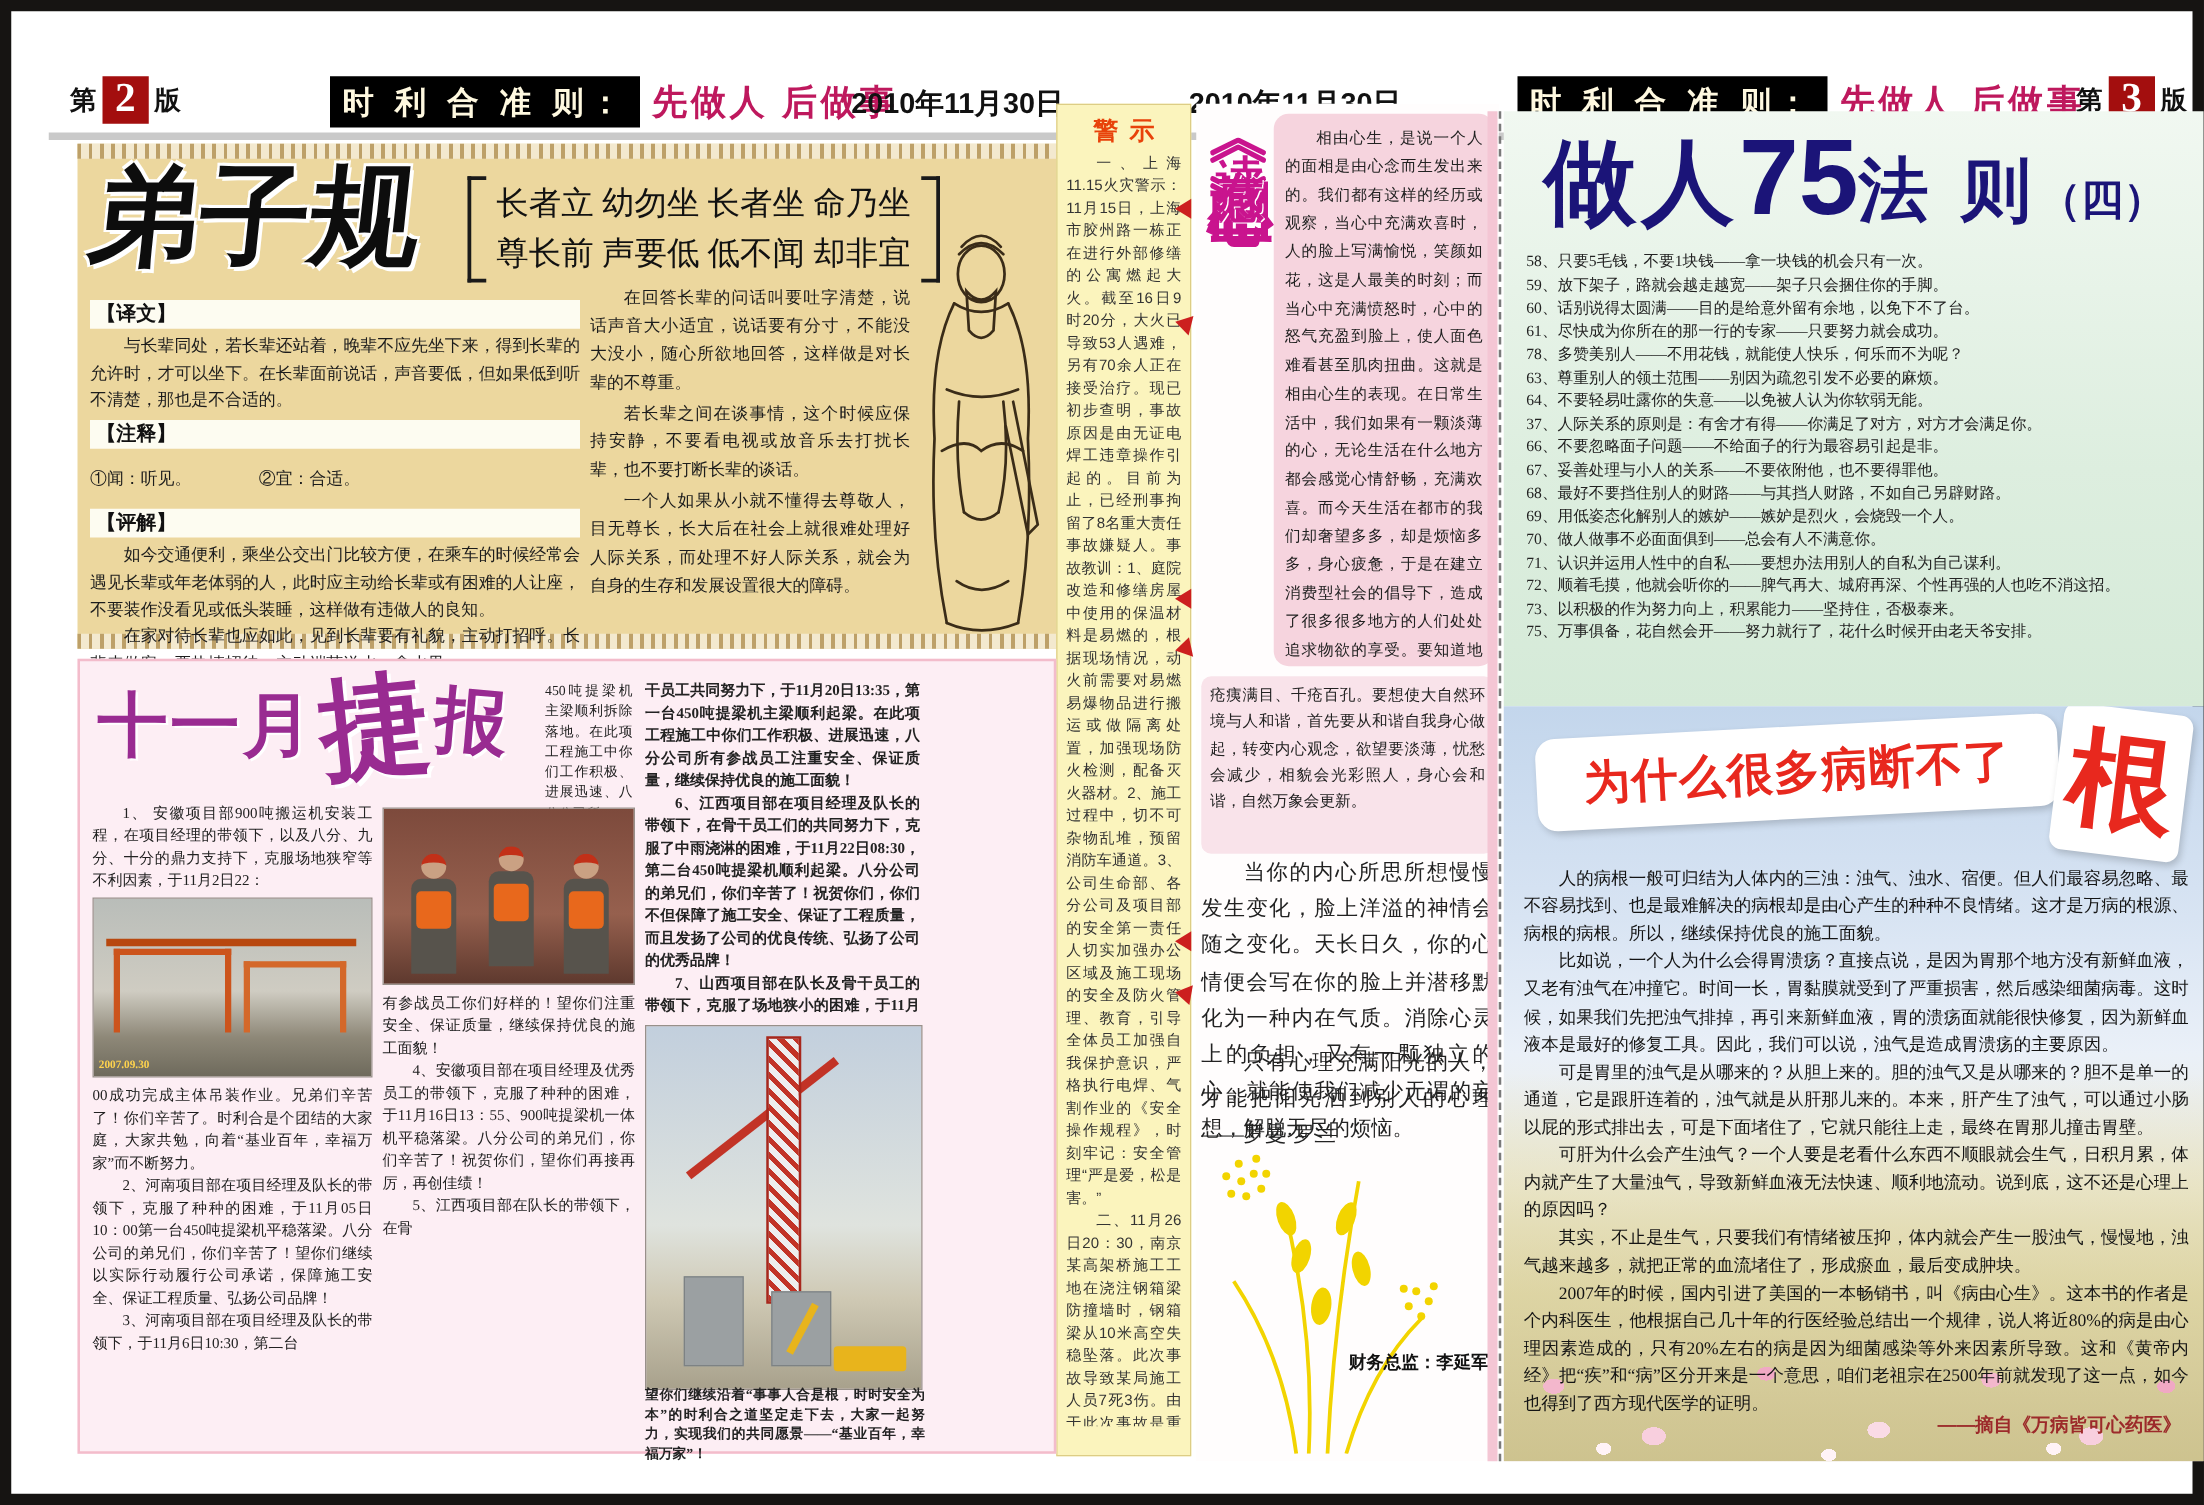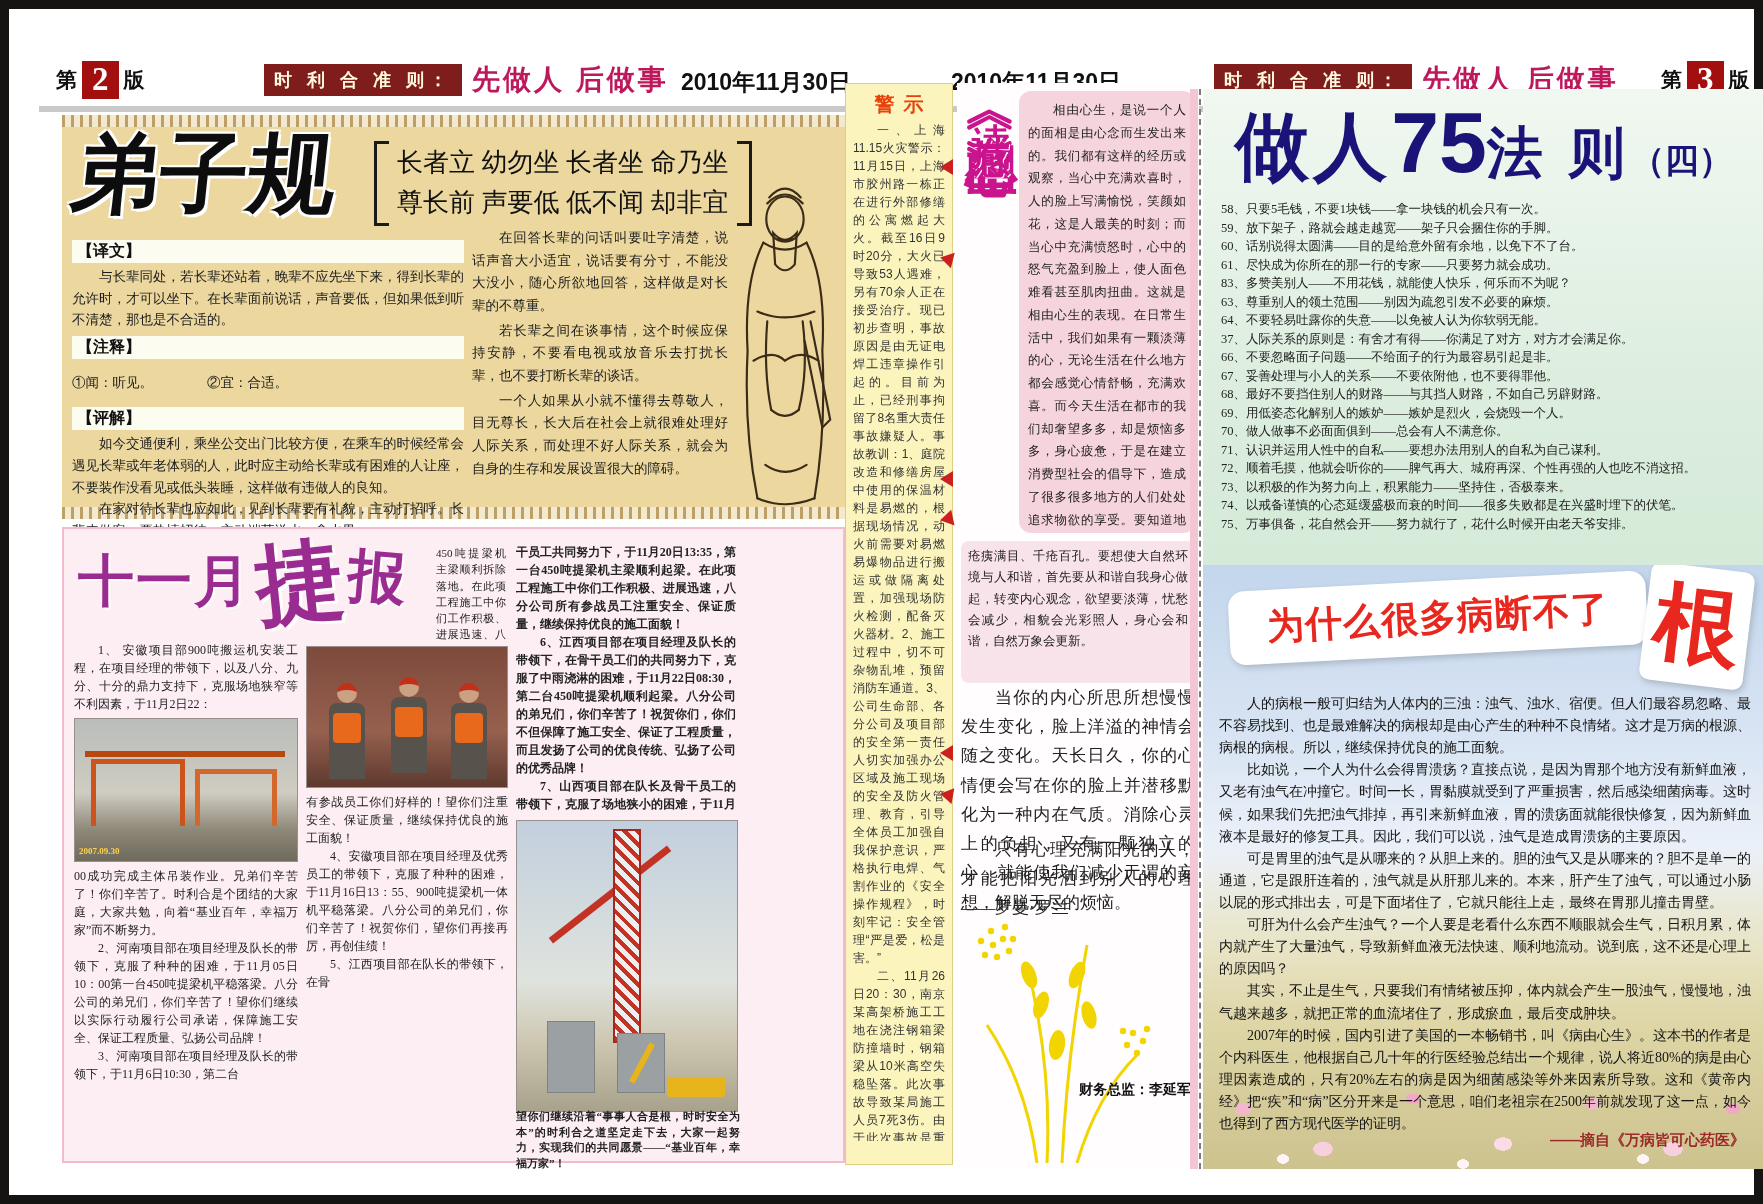--- a/index.html
+++ b/index.html
@@ -1,19 +1,19 @@
 <!DOCTYPE html>
 <html><head>
 <meta charset="utf-8">
 <style>
   html,body{margin:0;padding:0;background:#111;}
   #canvas{position:relative;width:1763px;height:1204px;background:#161412;font-family:"Liberation Sans",sans-serif;overflow:hidden;}
   #paper{position:absolute;left:9px;top:9px;right:9px;bottom:9px;background:#ffffff;}
   .abs{position:absolute;}
-  .hdr-box{background:#7f1d1d;color:#fff9e0;font-weight:800;font-size:18px;letter-spacing:5px;padding:4px 10px;display:inline-block;}
+  .hdr-box{background:#000000;color:#fff9e0;font-weight:800;font-size:25px;letter-spacing:5px;padding:4px 10px;display:inline-block;}
   .hdr-motto-text{color:#be185d;font-weight:800;font-size:28px;margin-left:10px;letter-spacing:3px;}
   .hdr-date{font-size:23px;font-weight:800;color:#111;}
   .pagenum{display:flex;align-items:center;gap:5px;font-weight:800;font-size:21px;color:#111;}
   .pagenum .num{background:#a30e0e;color:#fff;font-size:33px;font-family:"Liberation Serif",serif;padding:0 10px;line-height:1.15;}
   .grayrule{background:#c9c9c9;height:6px;}
 
   
   #dizigui{left:53px;top:106px;width:783px;height:404px;background:#ecd79e;}
   .lace{position:absolute;left:0;right:0;height:12px;background:#f3e9cf;background-image:repeating-linear-gradient(90deg,#bda068 0 3px,rgba(0,0,0,0) 3px 9px);}
   .lace.top{top:0;} .lace.bot{bottom:0;}
@@ -250,33 +250,32 @@
   <div class="abs" id="sep-dash"></div>
   <div class="abs" id="rules">
     <div id="rules-title">
       <span class="t1">做人</span><span class="t2">75</span><span class="t3">法 则</span><span class="t4">（四）</span>
     </div>
     <div id="rules-list">
       <div class="rule">58、只要5毛钱，不要1块钱——拿一块钱的机会只有一次。</div>
       <div class="rule">59、放下架子，路就会越走越宽——架子只会捆住你的手脚。</div>
       <div class="rule">60、话别说得太圆满——目的是给意外留有余地，以免下不了台。</div>
       <div class="rule">61、尽快成为你所在的那一行的专家——只要努力就会成功。</div>
-      <div class="rule">83、多赞美别人——不用花钱，就能使人快乐，何乐而不为呢？</div>
+      <div class="rule">78、多赞美别人——不用花钱，就能使人快乐，何乐而不为呢？</div>
       <div class="rule">63、尊重别人的领土范围——别因为疏忽引发不必要的麻烦。</div>
       <div class="rule">64、不要轻易吐露你的失意——以免被人认为你软弱无能。</div>
       <div class="rule">37、人际关系的原则是：有舍才有得——你满足了对方，对方才会满足你。</div>
       <div class="rule">66、不要忽略面子问题——不给面子的行为最容易引起是非。</div>
       <div class="rule">67、妥善处理与小人的关系——不要依附他，也不要得罪他。</div>
       <div class="rule">68、最好不要挡住别人的财路——与其挡人财路，不如自己另辟财路。</div>
       <div class="rule">69、用低姿态化解别人的嫉妒——嫉妒是烈火，会烧毁一个人。</div>
       <div class="rule">70、做人做事不必面面俱到——总会有人不满意你。</div>
       <div class="rule">71、认识并运用人性中的自私——要想办法用别人的自私为自己谋利。</div>
       <div class="rule">72、顺着毛摸，他就会听你的——脾气再大、城府再深、个性再强的人也吃不消这招。</div>
       <div class="rule">73、以积极的作为努力向上，积累能力——坚持住，否极泰来。</div>
-      <div class="rule">74、以戒备谨慎的心态延缓盛极而衰的时间——很多失败都是在兴盛时埋下的伏笔。</div>
       <div class="rule">75、万事俱备，花自然会开——努力就行了，花什么时候开由老天爷安排。</div>
     </div>
   </div>
 
   <div class="abs" id="bingroot">
     <div class="abs" id="banner">为什么很多病断不了</div>
     <div class="abs" id="rootbox">根</div>
     <div class="abs" id="bing-text">
       <p class="indent">人的病根一般可归结为人体内的三浊：浊气、浊水、宿便。但人们最容易忽略、最不容易找到、也是最难解决的病根却是由心产生的种种不良情绪。这才是万病的根源、病根的病根。所以，继续保持优良的施工面貌。</p>
       <p class="indent">比如说，一个人为什么会得胃溃疡？直接点说，是因为胃那个地方没有新鲜血液，又老有浊气在冲撞它。时间一长，胃黏膜就受到了严重损害，然后感染细菌病毒。这时候，如果我们先把浊气排掉，再引来新鲜血液，胃的溃疡面就能很快修复，因为新鲜血液本是最好的修复工具。因此，我们可以说，浊气是造成胃溃疡的主要原因。</p>

